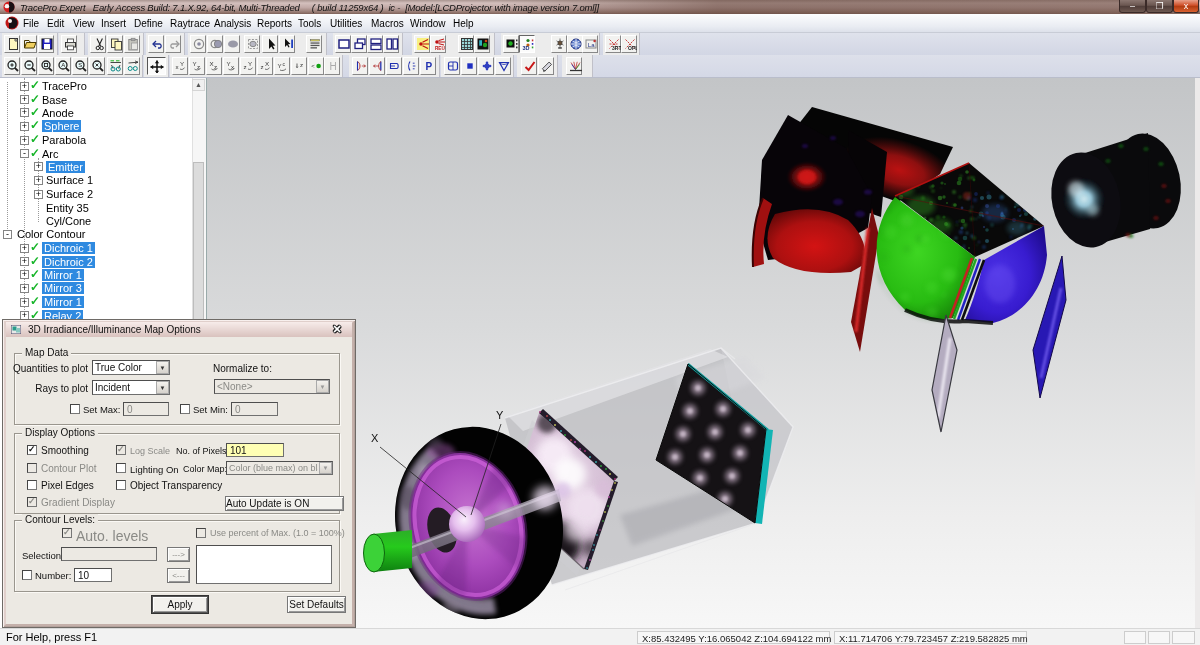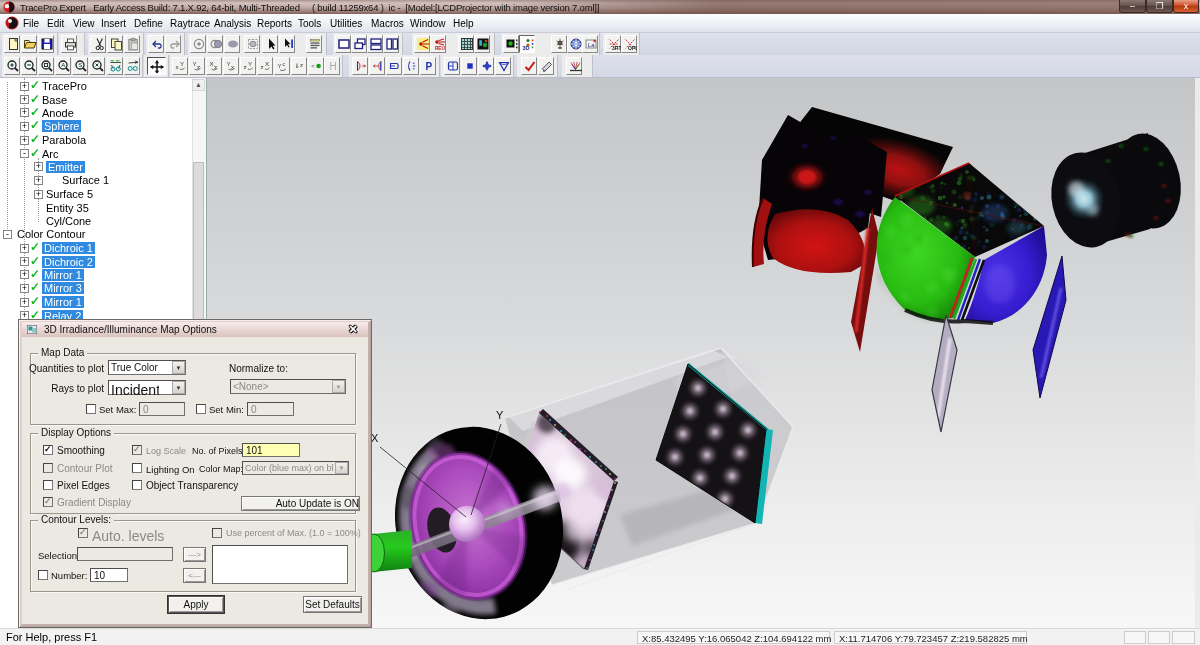--- a/index.html
+++ b/index.html
@@ -4,21 +4,21 @@
 <style>
   html,body{margin:0;padding:0;}
   body{width:1200px;height:645px;position:relative;overflow:hidden;
        font-family:"Liberation Sans",sans-serif;background:#fff;}
   .abs{position:absolute;}
   
   #titlebar{left:0;top:0;width:1200px;height:14px;
     background:linear-gradient(180deg,#a8948f 0%,#d4c0bd 22%,#c0a8a5 55%,#94786f 88%,#7c6058 100%);}
   #titleshade{left:500px;top:0;width:620px;height:14px;
     background:linear-gradient(90deg,rgba(105,75,65,0) 0%,rgba(105,75,65,.6) 35%,rgba(115,85,75,.6) 100%);}
-  #titletext{left:20px;top:2px;font-size:9.5px;letter-spacing:-0.2px;color:#111;white-space:nowrap;}
+  #titletext{left:20px;top:2px;font-size:9.5px;letter-spacing:-0.2px;color:#111;white-space:nowrap;font-style:italic;}
   
   .winbtn{top:0;height:13px;border:1px solid #3a2a28;border-top:none;box-sizing:border-box;
     background:linear-gradient(180deg,#8a7670,#6a5650 45%,#4e3c38 50%,#6d5850);color:#fff;
     font-size:9px;text-align:center;line-height:12px;border-radius:0 0 3px 3px;}
   
   #menubar{left:0;top:14px;width:1200px;height:19px;
     background:linear-gradient(180deg,#fcfdfe,#e9ecf2 70%,#dde1ea);border-bottom:1px solid #c8ccd6;box-sizing:border-box;}
   .menuitem{position:absolute;top:4px;font-size:10px;color:#000;}
   
   #tb1{left:0;top:33px;width:1200px;height:22px;background:linear-gradient(180deg,#dfe2ec,#d2d6e4);}
@@ -1041,23 +1041,23 @@
     <div class="trow hl" style="left:42px;top:42px">Sphere</div>
     <div class="exp" style="left:20px;top:58px">+</div>
     <div class="chk" style="left:30px;top:54px">✓</div>
     <div class="trow" style="left:42px;top:56px">Parabola</div>
     <div class="exp" style="left:20px;top:71px">-</div>
     <div class="chk" style="left:30px;top:68px">✓</div>
     <div class="trow" style="left:42px;top:70px">Arc</div>
     <div class="exp" style="left:34px;top:84px">+</div>
     <div class="trow hl" style="left:46px;top:83px">Emitter</div>
     <div class="exp" style="left:34px;top:98px">+</div>
-    <div class="trow" style="left:62px;top:96px">Surface 1</div>
+    <div class="trow" style="left:46px;top:96px">Surface 1</div>
     <div class="exp" style="left:34px;top:112px">+</div>
-    <div class="trow" style="left:46px;top:110px">Surface 5</div>
+    <div class="trow" style="left:46px;top:110px">Surface 2</div>
     <div class="trow" style="left:46px;top:124px">Entity 35</div>
     <div class="trow" style="left:46px;top:137px">Cyl/Cone</div>
     <div class="exp" style="left:3px;top:152px">-</div>
     <div class="trow" style="left:17px;top:150px">Color Contour</div>
     <div class="exp" style="left:20px;top:166px">+</div>
     <div class="chk" style="left:30px;top:162px">✓</div>
     <div class="trow hl" style="left:42px;top:164px">Dichroic 1</div>
     <div class="exp" style="left:20px;top:179px">+</div>
     <div class="chk" style="left:30px;top:176px">✓</div>
     <div class="trow hl" style="left:42px;top:178px">Dichroic 2</div>
@@ -1070,21 +1070,21 @@
     <div class="exp" style="left:20px;top:220px">+</div>
     <div class="chk" style="left:30px;top:216px">✓</div>
     <div class="trow hl" style="left:42px;top:218px">Mirror 1</div>
     <div class="exp" style="left:20px;top:233px">+</div>
     <div class="chk" style="left:30px;top:230px">✓</div>
     <div class="trow hl" style="left:42px;top:232px">Relay 2</div>
     <div style="position:absolute;left:192px;top:0;width:13px;height:550px;background:#f6f6f6;border-left:1px solid #e0e0e0"></div>
     <div style="position:absolute;left:192px;top:1px;width:13px;height:12px;background:#f0f0f0;border:1px solid #d5d5d5;box-sizing:border-box;font-size:7px;text-align:center;line-height:10px;color:#555">▲</div>
     <div style="position:absolute;left:193px;top:84px;width:11px;height:460px;background:#dcdcdc;border:1px solid #bdbdbd;box-sizing:border-box"></div>
   </div>
-  <div id="dialog" class="abs" style="left:18px;top:319px;width:354px;height:309px;">
+  <div id="dialog" class="abs" style="left:2px;top:319px;width:354px;height:309px;">
     <div style="position:absolute;left:0;top:0;width:354px;height:309px;background:#ece9e3;border:1px solid #6e6a66;box-sizing:border-box;box-shadow:inset 1px 1px 0 #f8f0ee, inset -1px -1px 0 #b4a29c"></div>
     <div style="position:absolute;left:2px;top:2px;width:350px;height:305px;border:2px solid #e0cfcb;border-right-color:#c4b0aa;border-bottom-color:#c4b0aa;box-sizing:border-box"></div>
     <div style="position:absolute;left:4px;top:3px;width:346px;height:15px;background:linear-gradient(180deg,#f7ecea,#d9c2be)"></div>
     <svg style="position:absolute;left:9px;top:6px" width="10" height="9">
       <rect width="10" height="9" fill="#e8e8e8" stroke="#446"></rect>
       <rect x="1.5" y="1.5" width="4" height="4" fill="#2a9a8a"></rect>
       <rect x="5" y="3" width="4" height="4.5" fill="#88c8c0"></rect>
     </svg>
     <div style="position:absolute;left:26px;top:5px;font-size:10px;color:#111;white-space:nowrap">3D Irradiance/Illuminance Map Options</div>
     <div style="position:absolute;left:326px;top:3px;width:18px;height:14px;font-size:11px;text-align:center;line-height:14px;color:#fff;font-weight:bold;text-shadow:-1px 0 #222,1px 0 #222,0 -1px #222,0 1px #222,1px 1px #222,-1px -1px #222">✕</div>
@@ -1093,21 +1093,21 @@
     <div style="position:absolute;left:-4px;top:44px;width:90px;text-align:right;font-size:10px;color:#111;white-space:nowrap">Quantities to plot</div>
     <div style="position:absolute;left:90px;top:41px;width:78px;height:15px;background:#fff;border:1px solid #6e6e6e;border-top-color:#4e4e4e;border-left-color:#4e4e4e;box-sizing:border-box"></div>
     <div style="position:absolute;left:93px;top:43px;font-size:10px;color:#111;white-space:nowrap;overflow:hidden;width:60px">True Color</div>
     <div style="position:absolute;left:154px;top:42px;width:13px;height:13px;background:linear-gradient(180deg,#f4f2ee,#d6d2cc);border:1px solid #aaa;box-sizing:border-box;font-size:6px;text-align:center;line-height:12px;color:#333">▼</div>
     <div style="position:absolute;left:211px;top:44px;font-size:10px;color:#111;white-space:nowrap">Normalize to:</div>
     <div style="position:absolute;left:212px;top:60px;width:116px;height:15px;background:#ece9e3;border:1px solid #6e6e6e;border-top-color:#4e4e4e;border-left-color:#4e4e4e;box-sizing:border-box"></div>
     <div style="position:absolute;left:215px;top:62px;font-size:10px;color:#8a8a86;white-space:nowrap;overflow:hidden;width:98px">&lt;None&gt;</div>
     <div style="position:absolute;left:314px;top:61px;width:13px;height:13px;background:linear-gradient(180deg,#f4f2ee,#d6d2cc);border:1px solid #aaa;box-sizing:border-box;font-size:6px;text-align:center;line-height:12px;color:#999">▼</div>
     <div style="position:absolute;left:16px;top:64px;width:70px;text-align:right;font-size:10px;color:#111;white-space:nowrap">Rays to plot</div>
     <div style="position:absolute;left:90px;top:61px;width:78px;height:15px;background:#fff;border:1px solid #6e6e6e;border-top-color:#4e4e4e;border-left-color:#4e4e4e;box-sizing:border-box"></div>
-    <div style="position:absolute;left:93px;top:63px;font-size:14px;color:#111;white-space:nowrap;overflow:hidden;width:48px">Incident</div>
+    <div style="position:absolute;left:93px;top:63px;font-size:10px;color:#111;white-space:nowrap;overflow:hidden;width:48px">Incident</div>
     <div style="position:absolute;left:154px;top:62px;width:13px;height:13px;background:linear-gradient(180deg,#f4f2ee,#d6d2cc);border:1px solid #aaa;box-sizing:border-box;font-size:6px;text-align:center;line-height:12px;color:#333">▼</div>
     <div style="position:absolute;left:68px;top:85px;width:10px;height:10px;background:#fff;border:1px solid #777;border-top-color:#444;border-left-color:#444;box-sizing:border-box"></div>
     <div style="position:absolute;left:81px;top:85px;font-size:9.5px;color:#111;white-space:nowrap">Set Max:</div>
     <div style="position:absolute;left:121px;top:83px;width:46px;height:14px;background:#ece9e3;border:1px solid #707070;border-top-color:#4e4e4e;border-left-color:#4e4e4e;box-sizing:border-box;font-size:10px;color:#8a8a86;padding:1px 0 0 3px;white-space:nowrap;overflow:hidden">0</div>
     <div style="position:absolute;left:178px;top:85px;width:10px;height:10px;background:#fff;border:1px solid #777;border-top-color:#444;border-left-color:#444;box-sizing:border-box"></div>
     <div style="position:absolute;left:191px;top:85px;font-size:9.5px;color:#111;white-space:nowrap">Set Min:</div>
     <div style="position:absolute;left:229px;top:83px;width:47px;height:14px;background:#ece9e3;border:1px solid #707070;border-top-color:#4e4e4e;border-left-color:#4e4e4e;box-sizing:border-box;font-size:10px;color:#8a8a86;padding:1px 0 0 3px;white-space:nowrap;overflow:hidden">0</div>
     <div style="position:absolute;left:12px;top:114px;width:326px;height:81px;border:1px solid #9a968e;box-shadow:1px 1px 0 #fbf9f5, inset 1px 1px 0 #fbf9f5;box-sizing:border-box"></div>
     <div style="position:absolute;left:20px;top:108px;font-size:10px;background:#ece9e3;padding:0 3px;color:#111;white-space:nowrap">Display Options</div>
     <div style="position:absolute;left:25px;top:126px;width:10px;height:10px;background:#fff;border:1px solid #777;border-top-color:#444;border-left-color:#444;box-sizing:border-box"></div>
@@ -1126,21 +1126,21 @@
     <div style="position:absolute;left:224px;top:142px;width:107px;height:14px;background:#ece9e3;border:1px solid #6e6e6e;border-top-color:#4e4e4e;border-left-color:#4e4e4e;box-sizing:border-box"></div>
     <div style="position:absolute;left:227px;top:144px;font-size:9px;color:#8a8a86;white-space:nowrap;overflow:hidden;width:89px">Color (blue max) on black</div>
     <div style="position:absolute;left:317px;top:143px;width:13px;height:12px;background:linear-gradient(180deg,#f4f2ee,#d6d2cc);border:1px solid #aaa;box-sizing:border-box;font-size:6px;text-align:center;line-height:11px;color:#999">▼</div>
     <div style="position:absolute;left:25px;top:161px;width:10px;height:10px;background:#fff;border:1px solid #777;border-top-color:#444;border-left-color:#444;box-sizing:border-box"></div>
     <div style="position:absolute;left:39px;top:161px;font-size:10px;color:#111;white-space:nowrap">Pixel Edges</div>
     <div style="position:absolute;left:114px;top:161px;width:10px;height:10px;background:#fff;border:1px solid #777;border-top-color:#444;border-left-color:#444;box-sizing:border-box"></div>
     <div style="position:absolute;left:128px;top:161px;font-size:10px;color:#111;white-space:nowrap">Object Transparency</div>
     <div style="position:absolute;left:25px;top:178px;width:10px;height:10px;background:#ece9e3;border:1px solid #777;border-top-color:#444;border-left-color:#444;box-sizing:border-box"></div>
     <div style="position:absolute;left:26px;top:177px;font-size:9px;color:#8a8a86;font-weight:bold">✓</div>
     <div style="position:absolute;left:39px;top:178px;font-size:10px;color:#8a8a86;white-space:nowrap">Gradient Display</div>
-    <div style="position:absolute;left:223px;top:177px;width:119px;height:15px;background:#f2f1ed;border:1px solid #777;box-shadow:inset 1px 1px 0 #fff, inset -1px -1px 0 #999;box-sizing:border-box;font-size:10px;color:#111;text-align:right;line-height:13px;white-space:nowrap">Auto Update is ON</div>
+    <div style="position:absolute;left:223px;top:177px;width:119px;height:15px;background:#f2f1ed;border:1px solid #777;box-shadow:inset 1px 1px 0 #fff, inset -1px -1px 0 #999;box-sizing:border-box;font-size:10px;color:#111;text-align:left;line-height:13px;white-space:nowrap">Auto Update is ON</div>
     <div style="position:absolute;left:12px;top:201px;width:326px;height:72px;border:1px solid #9a968e;box-shadow:1px 1px 0 #fbf9f5, inset 1px 1px 0 #fbf9f5;box-sizing:border-box"></div>
     <div style="position:absolute;left:20px;top:195px;font-size:10px;background:#ece9e3;padding:0 3px;color:#111;white-space:nowrap">Contour Levels:</div>
     <div style="position:absolute;left:60px;top:209px;width:10px;height:10px;background:#ece9e3;border:1px solid #777;border-top-color:#444;border-left-color:#444;box-sizing:border-box"></div>
     <div style="position:absolute;left:61px;top:208px;font-size:9px;color:#8a8a86;font-weight:bold">✓</div>
     <div style="position:absolute;left:74px;top:209px;font-size:14px;color:#8a8a86;white-space:nowrap">Auto. levels</div>
     <div style="position:absolute;left:194px;top:209px;width:10px;height:10px;background:#ece9e3;border:1px solid #777;border-top-color:#444;border-left-color:#444;box-sizing:border-box"></div>
     <div style="position:absolute;left:208px;top:209px;font-size:9px;color:#8a8a86;white-space:nowrap">Use percent of Max. (1.0 = 100%)</div>
     <div style="position:absolute;left:20px;top:231px;font-size:9.5px;color:#111;white-space:nowrap">Selection</div>
     <div style="position:absolute;left:59px;top:228px;width:96px;height:14px;background:#ece9e3;border:1px solid #707070;border-top-color:#4e4e4e;border-left-color:#4e4e4e;box-sizing:border-box;font-size:10px;color:#8a8a86;padding:1px 0 0 3px;white-space:nowrap;overflow:hidden"></div>
     <div style="position:absolute;left:165px;top:228px;width:23px;height:15px;background:#f2f1ed;border:1px solid #777;box-shadow:inset 1px 1px 0 #fff, inset -1px -1px 0 #999;box-sizing:border-box;font-size:8px;color:#8a8a86;text-align:center;line-height:13px;white-space:nowrap">---&gt;</div>

